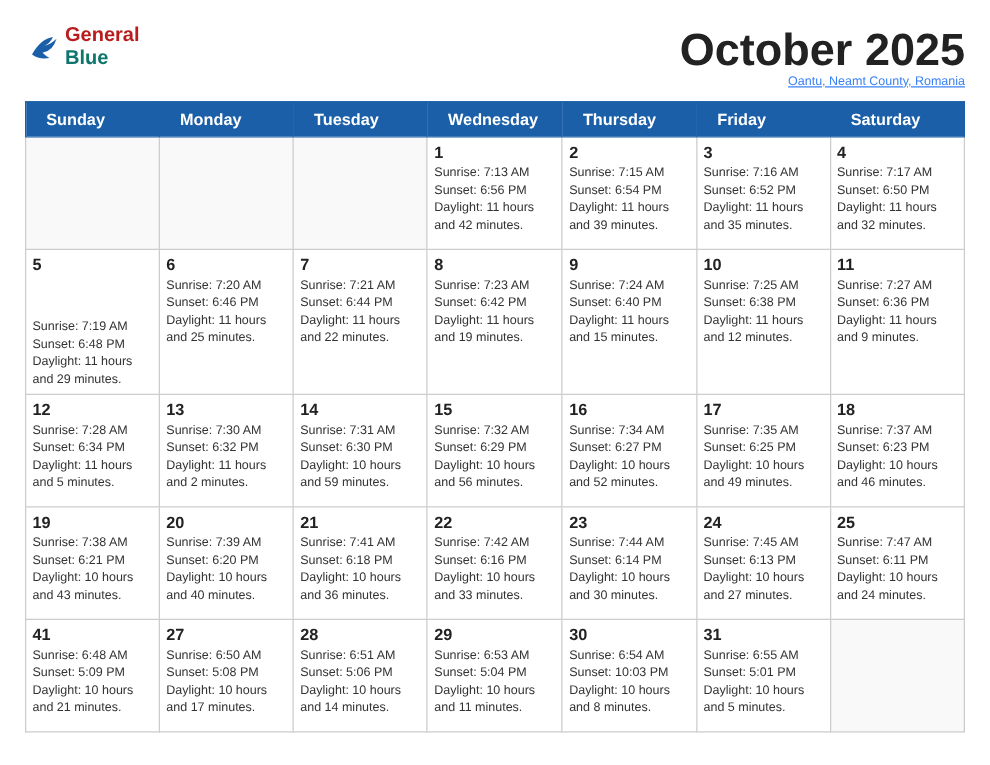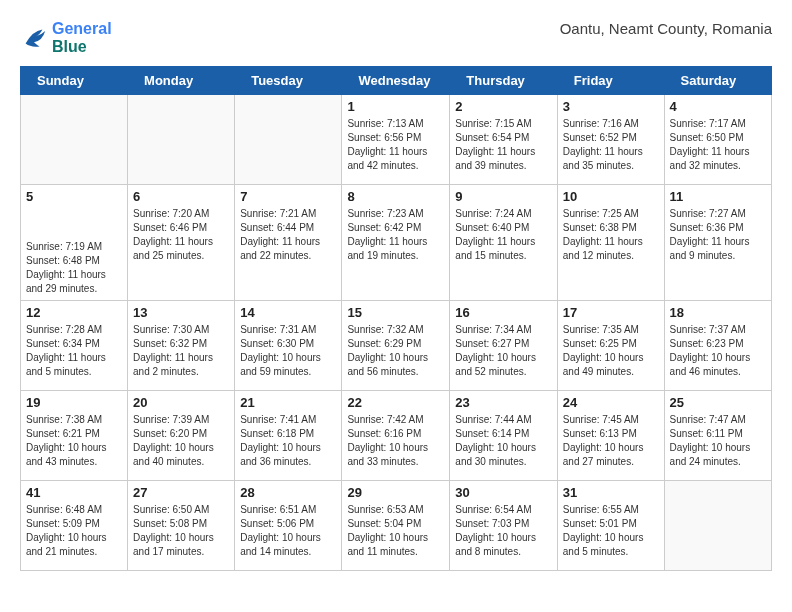--- a/index.html
+++ b/index.html
@@ -26,22 +26,23 @@
       height: 28px;
     }
     .title-block { text-align: right; }
     .month-title {
       font-size: 36px;
       font-weight: bold;
       color: #222;
       line-height: 1.1;
     }
     .location {
-      font-size: 15px;
-      color: #404040;
+      font-size: 10px;
+      color: #3b82f6;
+      text-decoration: underline;
     }
     .calendar {
       width: 100%;
       border-collapse: collapse;
       border: 1px solid #ccc;
     }
     .calendar th {
       background-color: #1a5fa8;
       color: #fff;
       font-size: 13px;
@@ -73,25 +74,26 @@
   </style>
 </head>
 <body>
 
 <div class="header">
   <div class="logo">
     <svg class="logo-bird" viewBox="0 0 40 40" xmlns="http://www.w3.org/2000/svg">
       <path d="M8 28 Q18 10 32 8 Q28 16 22 18 Q30 16 36 10 Q32 24 20 26 Q24 30 28 32 Q16 34 8 28Z" fill="#1a5fa8"></path>
     </svg>
     <div>
-      <div style="font-size:16px;font-weight:bold;color:#3b82f6;">General</div>
+      <div style="font-size:16px;font-weight:bold;color:#b91c1c;">General</div>
       <div style="font-size:16px;font-weight:bold;color:#0f766e;">Blue</div>
     </div>
   </div>
   <div class="title-block">
+    <div class="month-title">October 2025</div>
     <div class="location">Oantu, Neamt County, Romania</div>
   </div>
 </div>
 
 <table class="calendar">
   <thead>
     <tr>
     <th>Sunday</th>
         <th>Monday</th>
         <th>Tuesday</th>
@@ -313,21 +315,21 @@
         <td>
           <div class="day-num">29</div>
           <div class="day-info" style="white-space: pre-line;">Sunrise: 6:53 AM
 Sunset: 5:04 PM
 Daylight: 10 hours
 and 11 minutes.</div>
         </td>
         <td>
           <div class="day-num">30</div>
           <div class="day-info" style="white-space: pre-line;">Sunrise: 6:54 AM
-Sunset: 7:03 PM
+Sunset: 10:03 PM
 Daylight: 10 hours
 and 8 minutes.</div>
         </td>
         <td>
           <div class="day-num">31</div>
           <div class="day-info" style="white-space: pre-line;">Sunrise: 6:55 AM
 Sunset: 5:01 PM
 Daylight: 10 hours
 and 5 minutes.</div>
         </td>

